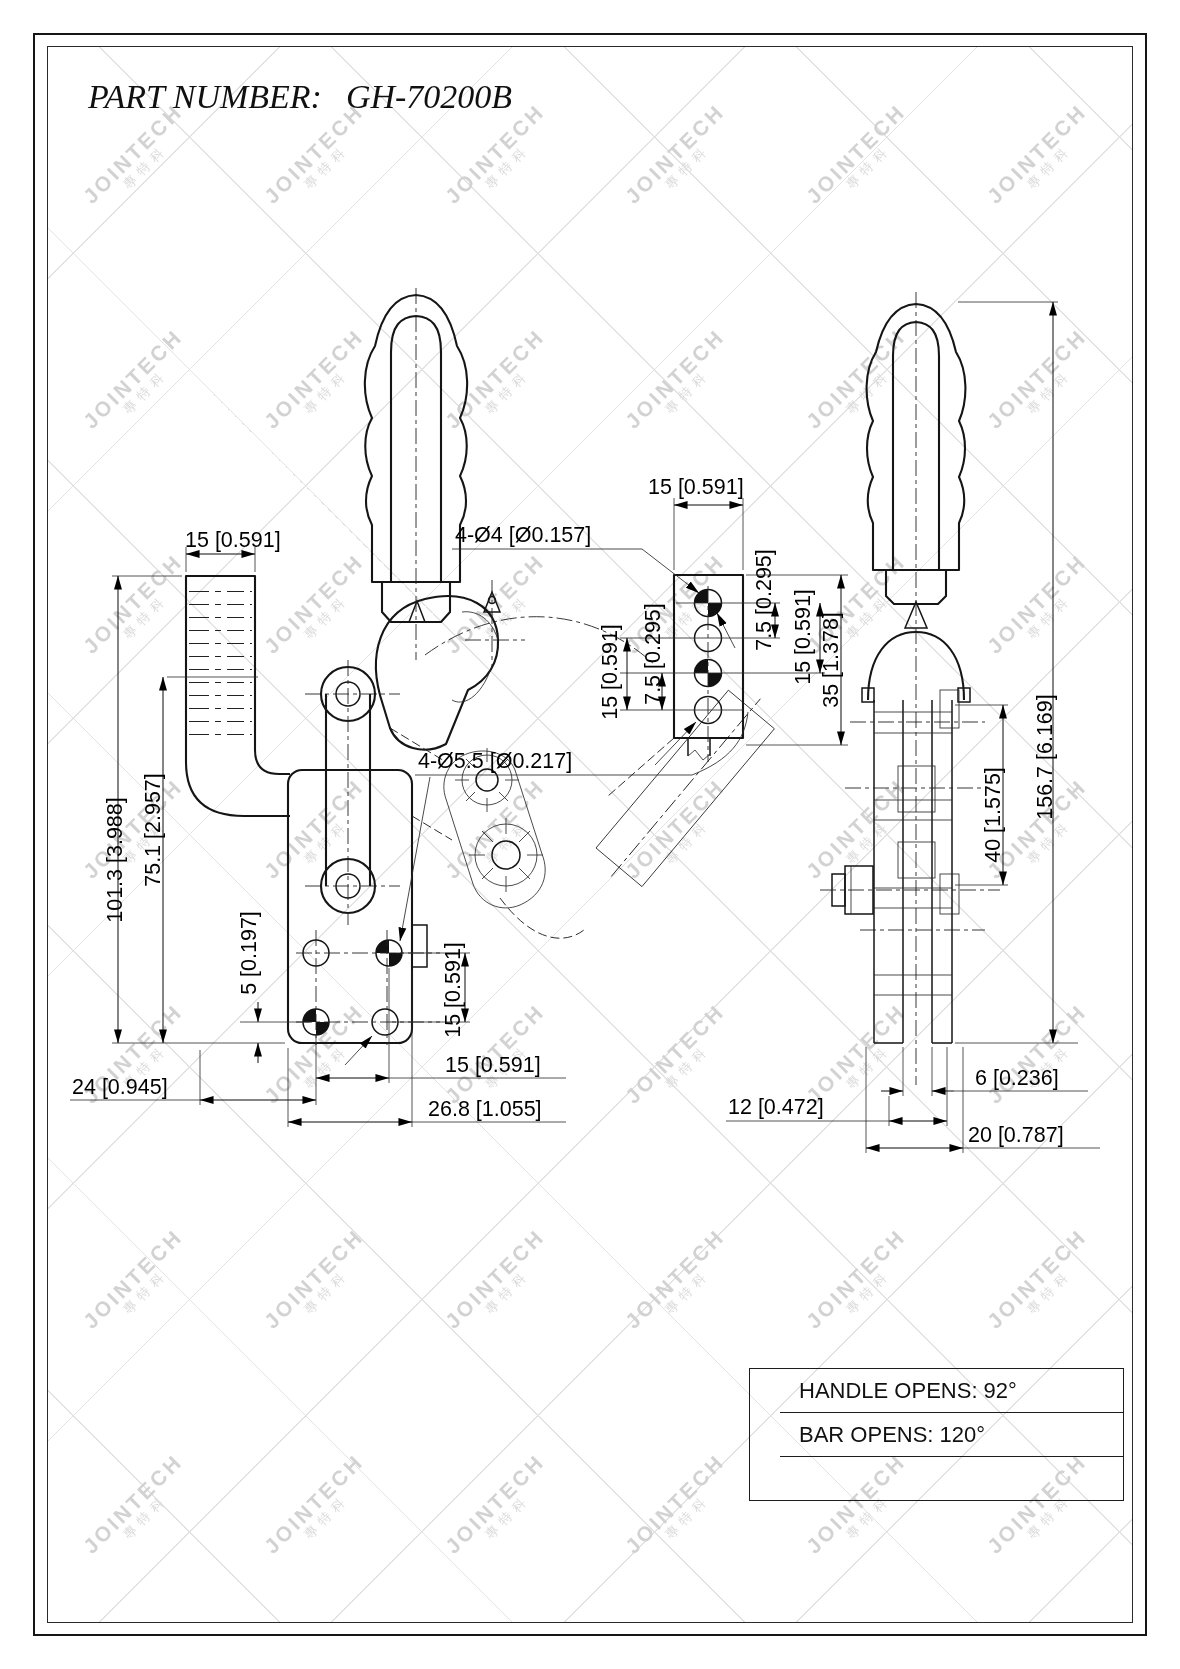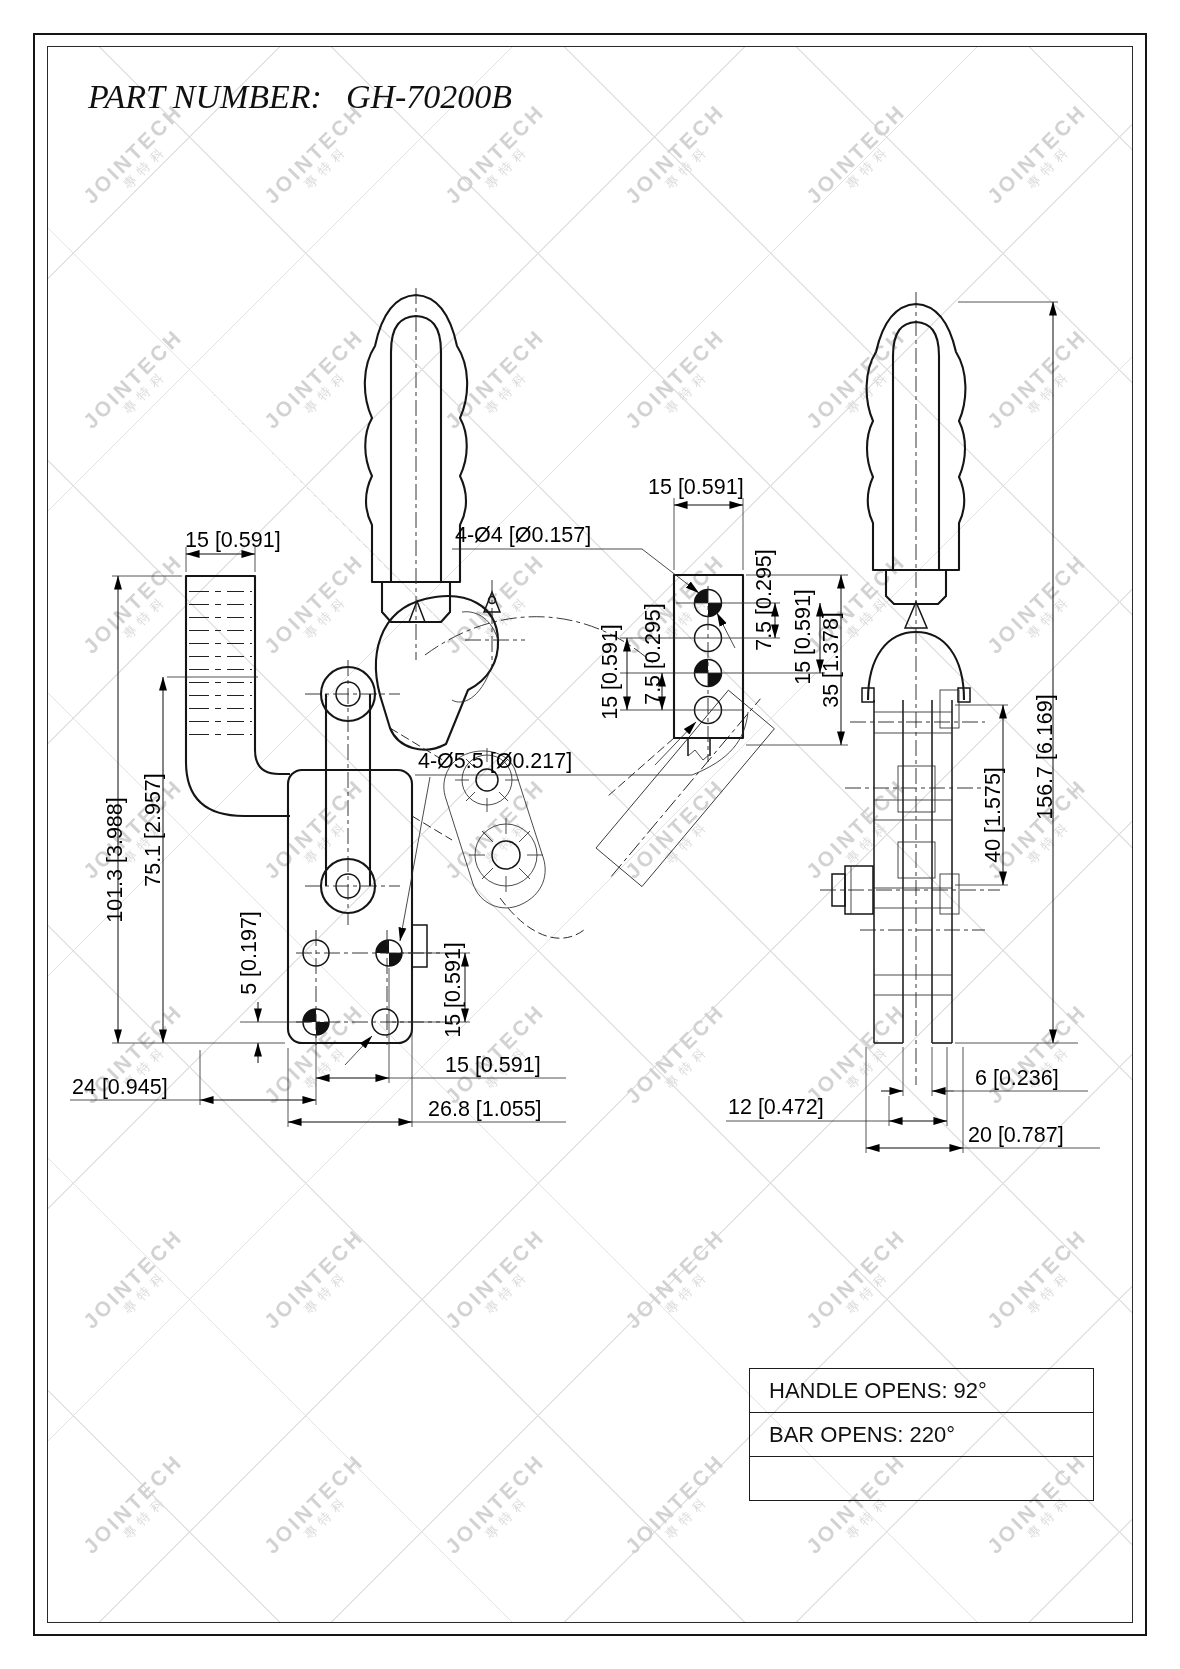--- a/index.html
+++ b/index.html
@@ -25,21 +25,21 @@
   svg.drawing{position:absolute;left:0;top:0;z-index:2;}
   svg.drawing text{font-family:"Liberation Sans",sans-serif;font-size:21.5px;fill:#000;}
   .ol{stroke:#151515;stroke-width:2.1;fill:none;stroke-linejoin:round;}
   .ol2{stroke:#151515;stroke-width:1.5;fill:none;}
   .thin{stroke:#2a2a2a;stroke-width:0.85;fill:none;}
   .cl{stroke:#222;stroke-width:0.9;fill:none;stroke-dasharray:16 4 4 4;}
   .ph{stroke:#222;stroke-width:0.95;fill:none;stroke-dasharray:9 4;}
   .dim{stroke:#0a0a0a;stroke-width:1;fill:none;}
   .ext{stroke:#2a2a2a;stroke-width:0.8;fill:none;}
   .spec-table{position:absolute;left:749px;top:1368px;width:343px;z-index:4;
-       border:1.6px solid #1c1c1c;background:transparent;}
+       border:1.6px solid #1c1c1c;background:transparent;padding-left:30px;}
   .spec-row{height:43px;line-height:43px;padding-left:19px;font-size:22px;color:#111;
        border-bottom:1.2px solid #1c1c1c;white-space:nowrap;}
   .spec-row:last-child{border-bottom:none;}
 </style>
 </head>
 <body>
 
 <div class="diag-lines"></div>
 
 <div class="watermark-layer">
@@ -568,15 +568,15 @@
     <line class="ext" x1="866" y1="1047" x2="866" y2="1153"></line>
     <line class="ext" x1="963" y1="1047" x2="963" y2="1153"></line>
     <line class="dim" marker-start="url(#arw)" marker-end="url(#arw)" x1="866" y1="1148" x2="963" y2="1148"></line>
     <line class="ext" x1="963" y1="1148" x2="1100" y2="1148"></line>
     <text x="968" y="1142">20 [0.787]</text>
   </g>
 </svg>
 
 <div class="spec-table">
   <div class="spec-row">HANDLE OPENS: 92°</div>
-  <div class="spec-row">BAR OPENS: 220°</div>
+  <div class="spec-row">BAR OPENS: 120°</div>
   <div class="spec-row"></div>
 </div>
 
 </body></html>

